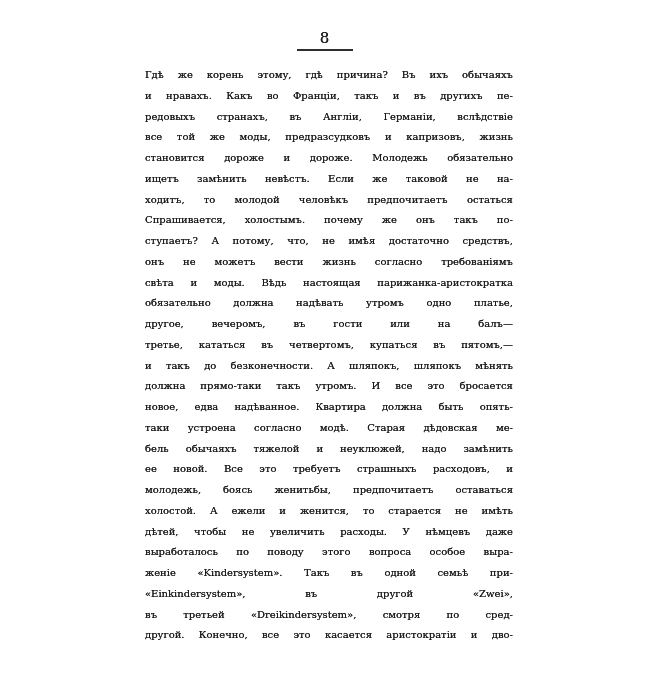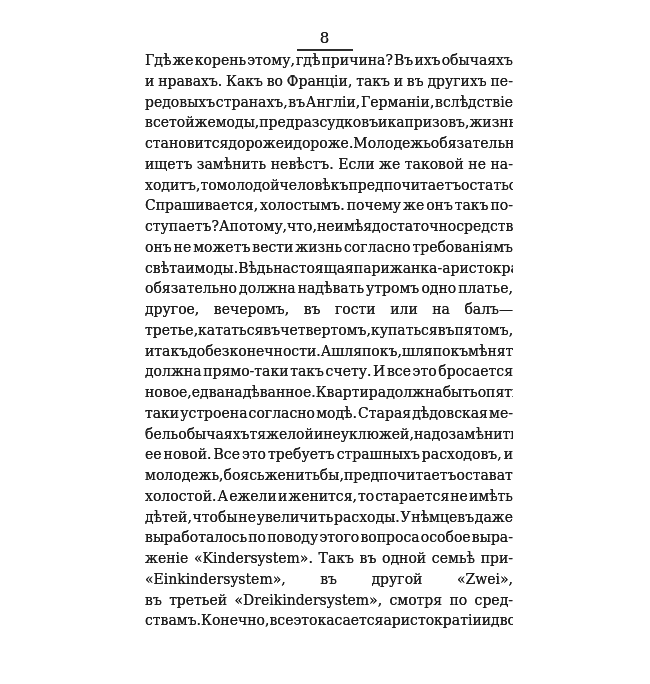--- a/index.html
+++ b/index.html
@@ -30,24 +30,24 @@
     text-shadow: 0 0 0.5px currentColor;
   }
   .header-rule {
     width: 56px;
     height: 2px;
     background: #2e2e2e;
     margin: 3px auto 0 auto;
   }
   .text-block {
     position: absolute;
-    top: 50px;
+    top: 65px;
     left: 145px;
     width: 368px;
-    font-size: 14px;
+    font-size: 10px;
     line-height: 20.75px;
     text-shadow: 0 0 0.45px currentColor;
   }
   .line {
     display: flex;
     justify-content: space-between;
     height: 20.75px;
     white-space: nowrap;
     overflow: hidden;
   }
@@ -200,21 +200,21 @@
         <span>безконечности.</span>
         <span>А</span>
         <span>шляпокъ,</span>
         <span>шляпокъ</span>
         <span>мѣнять</span>
       </div>
       <div class="line">
         <span>должна</span>
         <span>прямо-таки</span>
         <span>такъ</span>
-        <span>счету.</span>
+        <span>утромъ.</span>
         <span>И</span>
         <span>все</span>
         <span>это</span>
         <span>бросается</span>
       </div>
       <div class="line">
         <span>новое,</span>
         <span>едва</span>
         <span>надѣванное.</span>
         <span>Квартира</span>
@@ -304,21 +304,21 @@
       </div>
       <div class="line">
         <span>въ</span>
         <span>третьей</span>
         <span>«Dreikindersystem»,</span>
         <span>смотря</span>
         <span>по</span>
         <span>сред-</span>
       </div>
       <div class="line">
-        <span>ствамъ.</span>
+        <span>другой.</span>
         <span>Конечно,</span>
         <span>все</span>
         <span>это</span>
         <span>касается</span>
         <span>аристократіи</span>
         <span>и</span>
         <span>дво-</span>
       </div>
     </div>
 </div>

